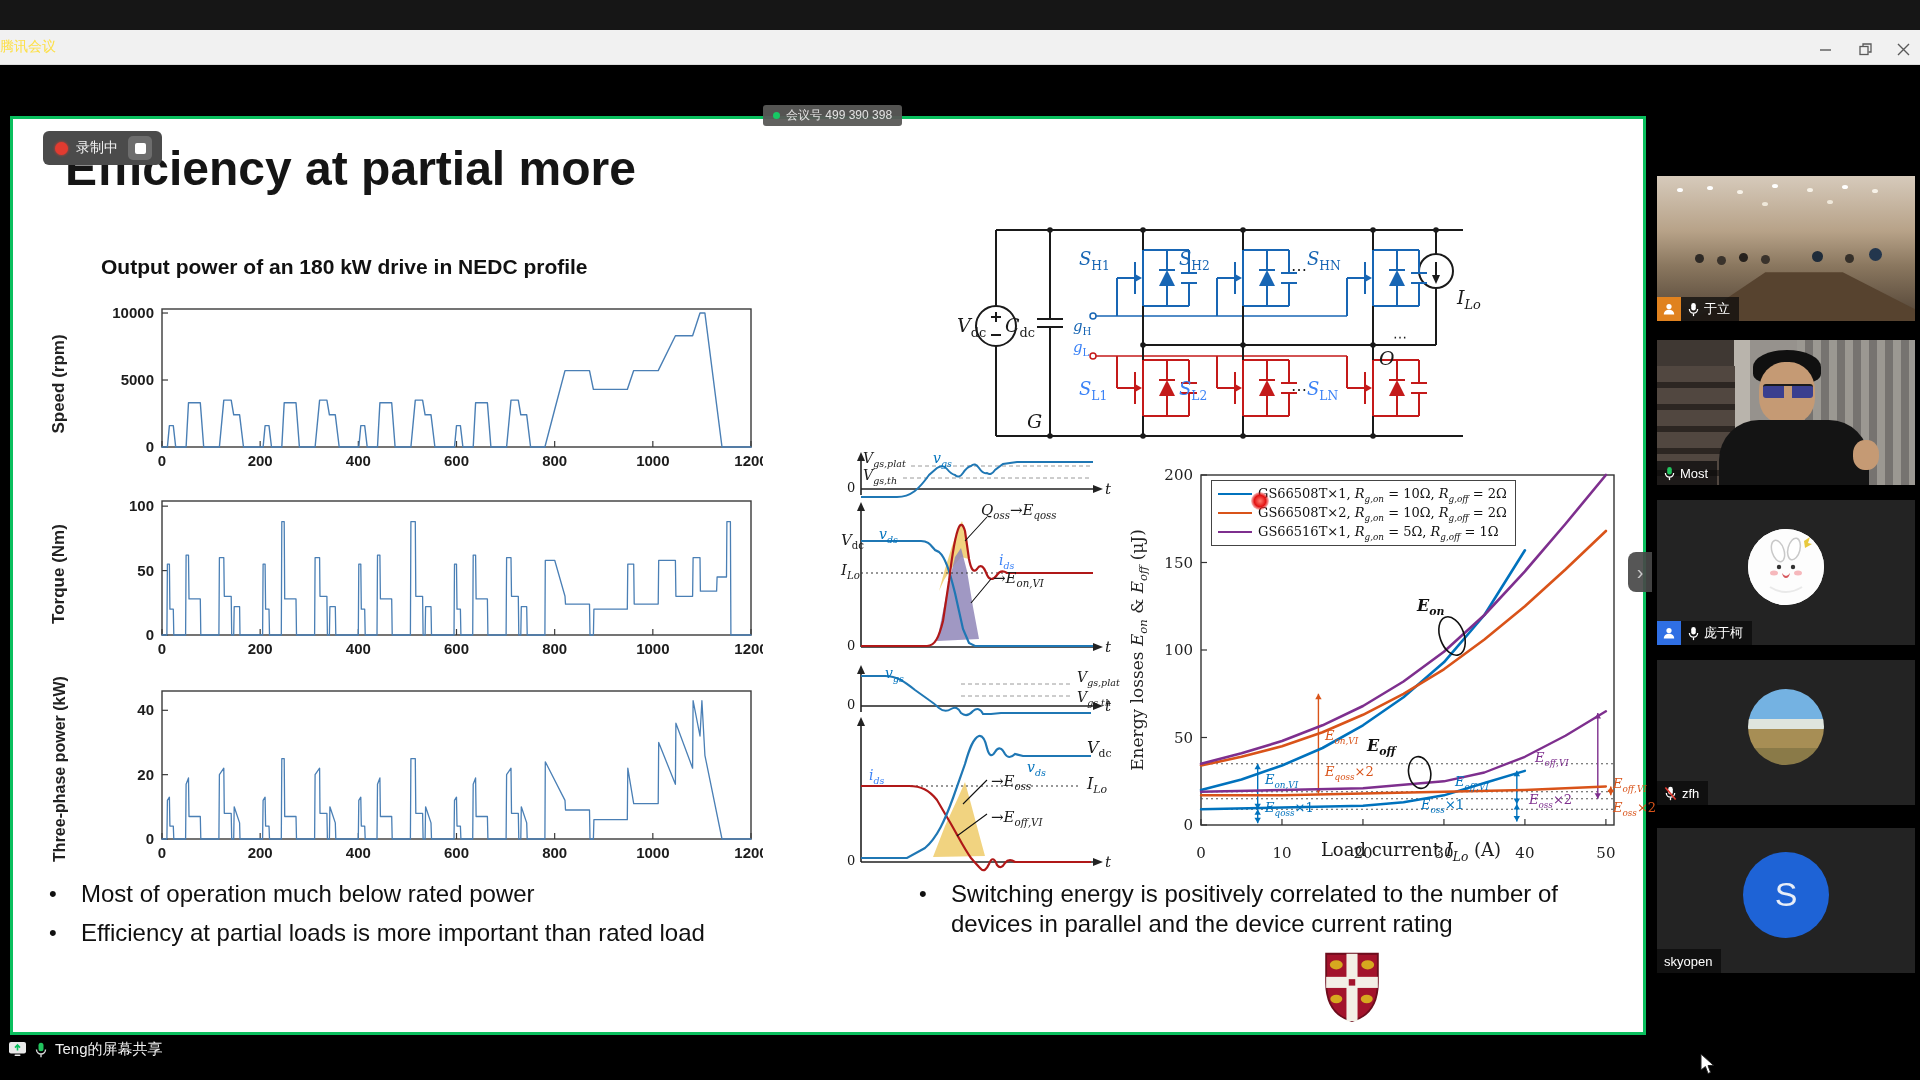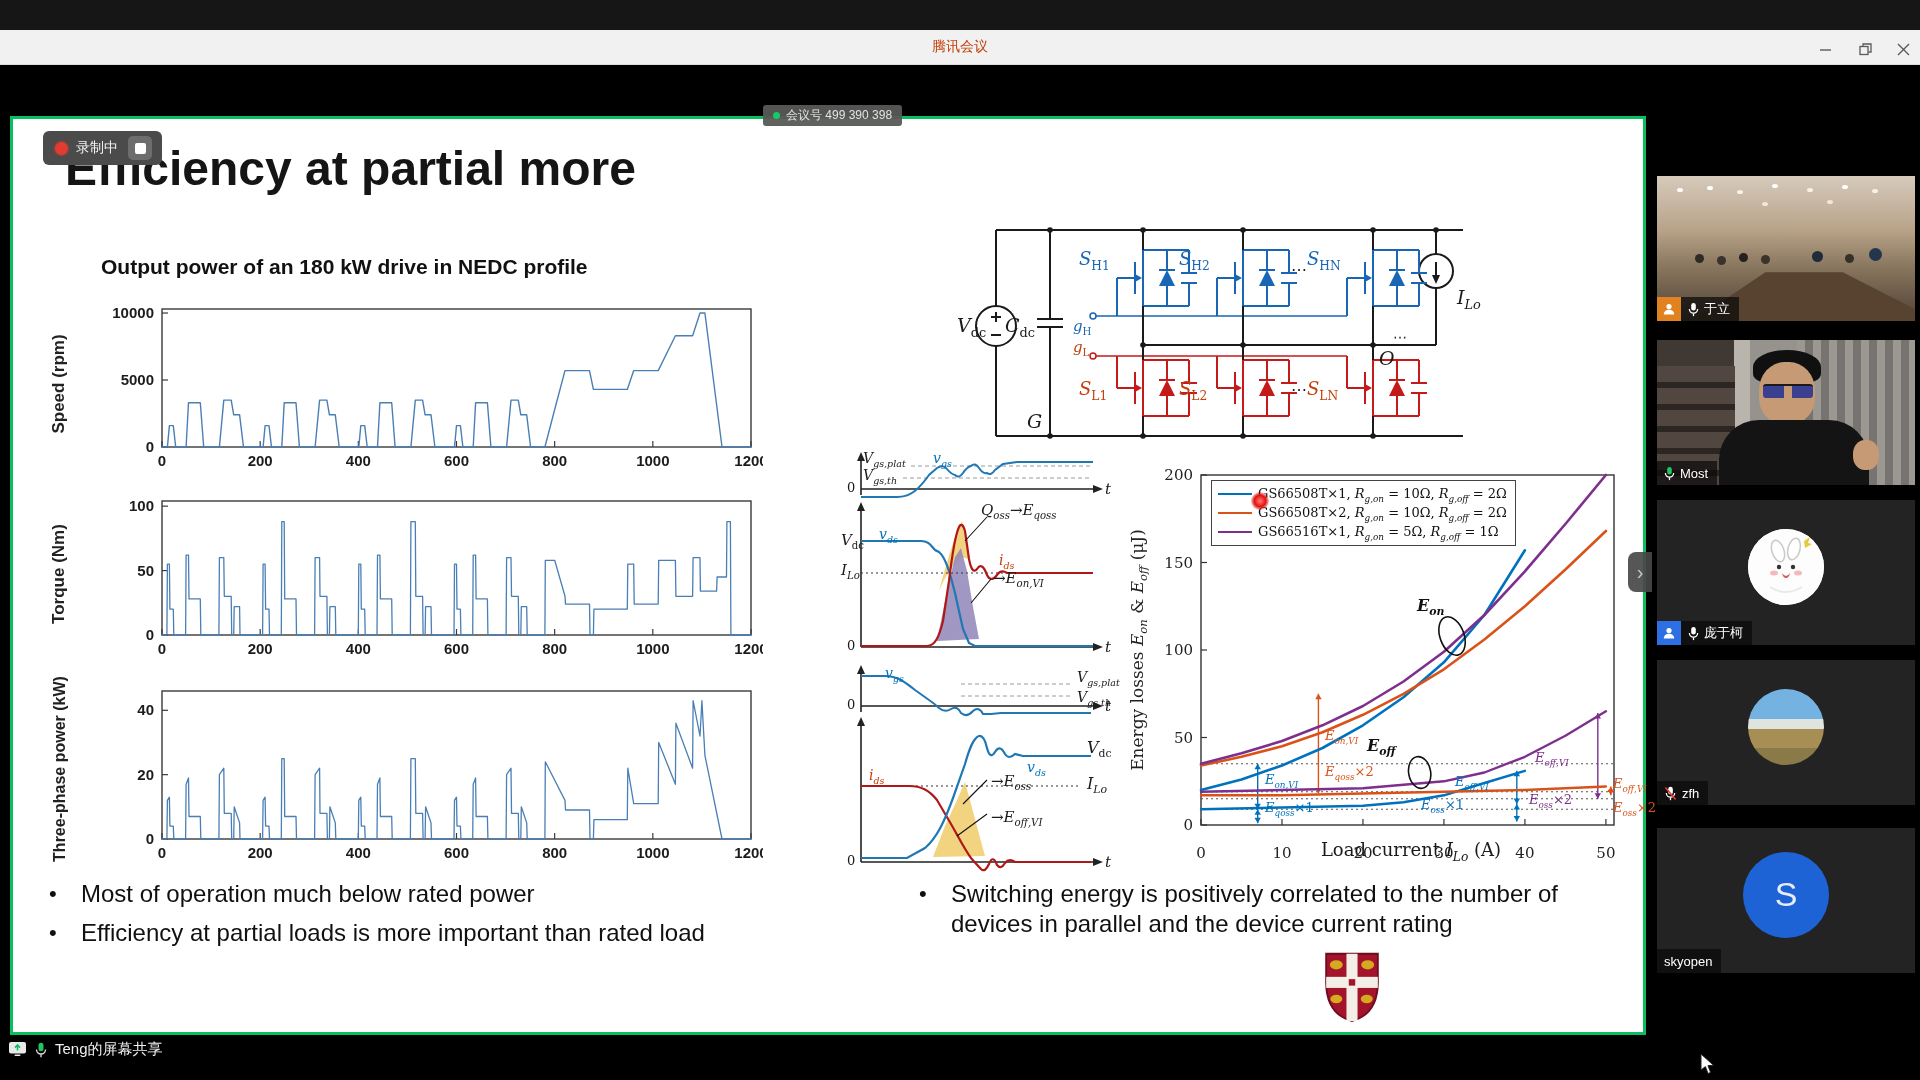--- a/index.html
+++ b/index.html
@@ -2,27 +2,27 @@
 <html><head>
 <meta charset="utf-8">
 <style>
   html,body{margin:0;padding:0;}
   body{width:1920px;height:1080px;position:relative;overflow:hidden;background:#000;
        font-family:"Liberation Sans",sans-serif;-webkit-font-smoothing:antialiased;}
   .abs{position:absolute;}
   .lbl{position:absolute;white-space:nowrap;line-height:1;}
   .math{font-family:"DejaVu Serif","Liberation Serif",serif;}
   sub{font-size:68%;line-height:0;}
-  .blue{color:#1866b4}.red{color:#c2410c}.orange{color:#d95319}.purple{color:#7e2f8e}.mblue{color:#0072bd}
+  .blue{color:#1866b4}.red{color:#3b82f6}.orange{color:#d95319}.purple{color:#7e2f8e}.mblue{color:#0072bd}
   .ink{color:#1a1a1a}
 
   
   #top-strip{left:0;top:0;width:1920px;height:30px;background:#161616;}
   #titlebar{left:0;top:30px;width:1920px;height:34px;background:#f1f1f1;border-bottom:1px solid #dcdcdc;}
-  #win-title{left:0;top:38px;width:1920px;text-align:center;font-size:14px;color:#c2410c;}
+  #win-title{left:0;top:38px;width:1920px;font-size:14px;color:#fde047;}
   .winbtn{top:40px;width:30px;height:18px;display:flex;align-items:center;justify-content:center;color:#5a5a5a;font-size:15px;cursor:default;}
   #btn-min{left:1810px}#btn-max{left:1850px}#btn-close{left:1888px}
 
   
   #slide{left:10px;top:116px;width:1630px;height:913px;background:#fff;border:3px solid #0abf5e;}
   #meeting-pill{left:763px;top:105px;height:21px;background:rgba(88,88,86,.95);border-radius:3px;
      display:flex;align-items:center;gap:6px;padding:0 10px;z-index:30;}
   #meeting-pill .dot{width:7px;height:7px;border-radius:50%;background:#17c964;}
   #meeting-pill span{font-size:12px;color:#e3e3e3;}
   #rec-pill{left:30px;top:12px;height:34px;background:#4b4b4b;border-radius:6px;display:flex;align-items:center;

